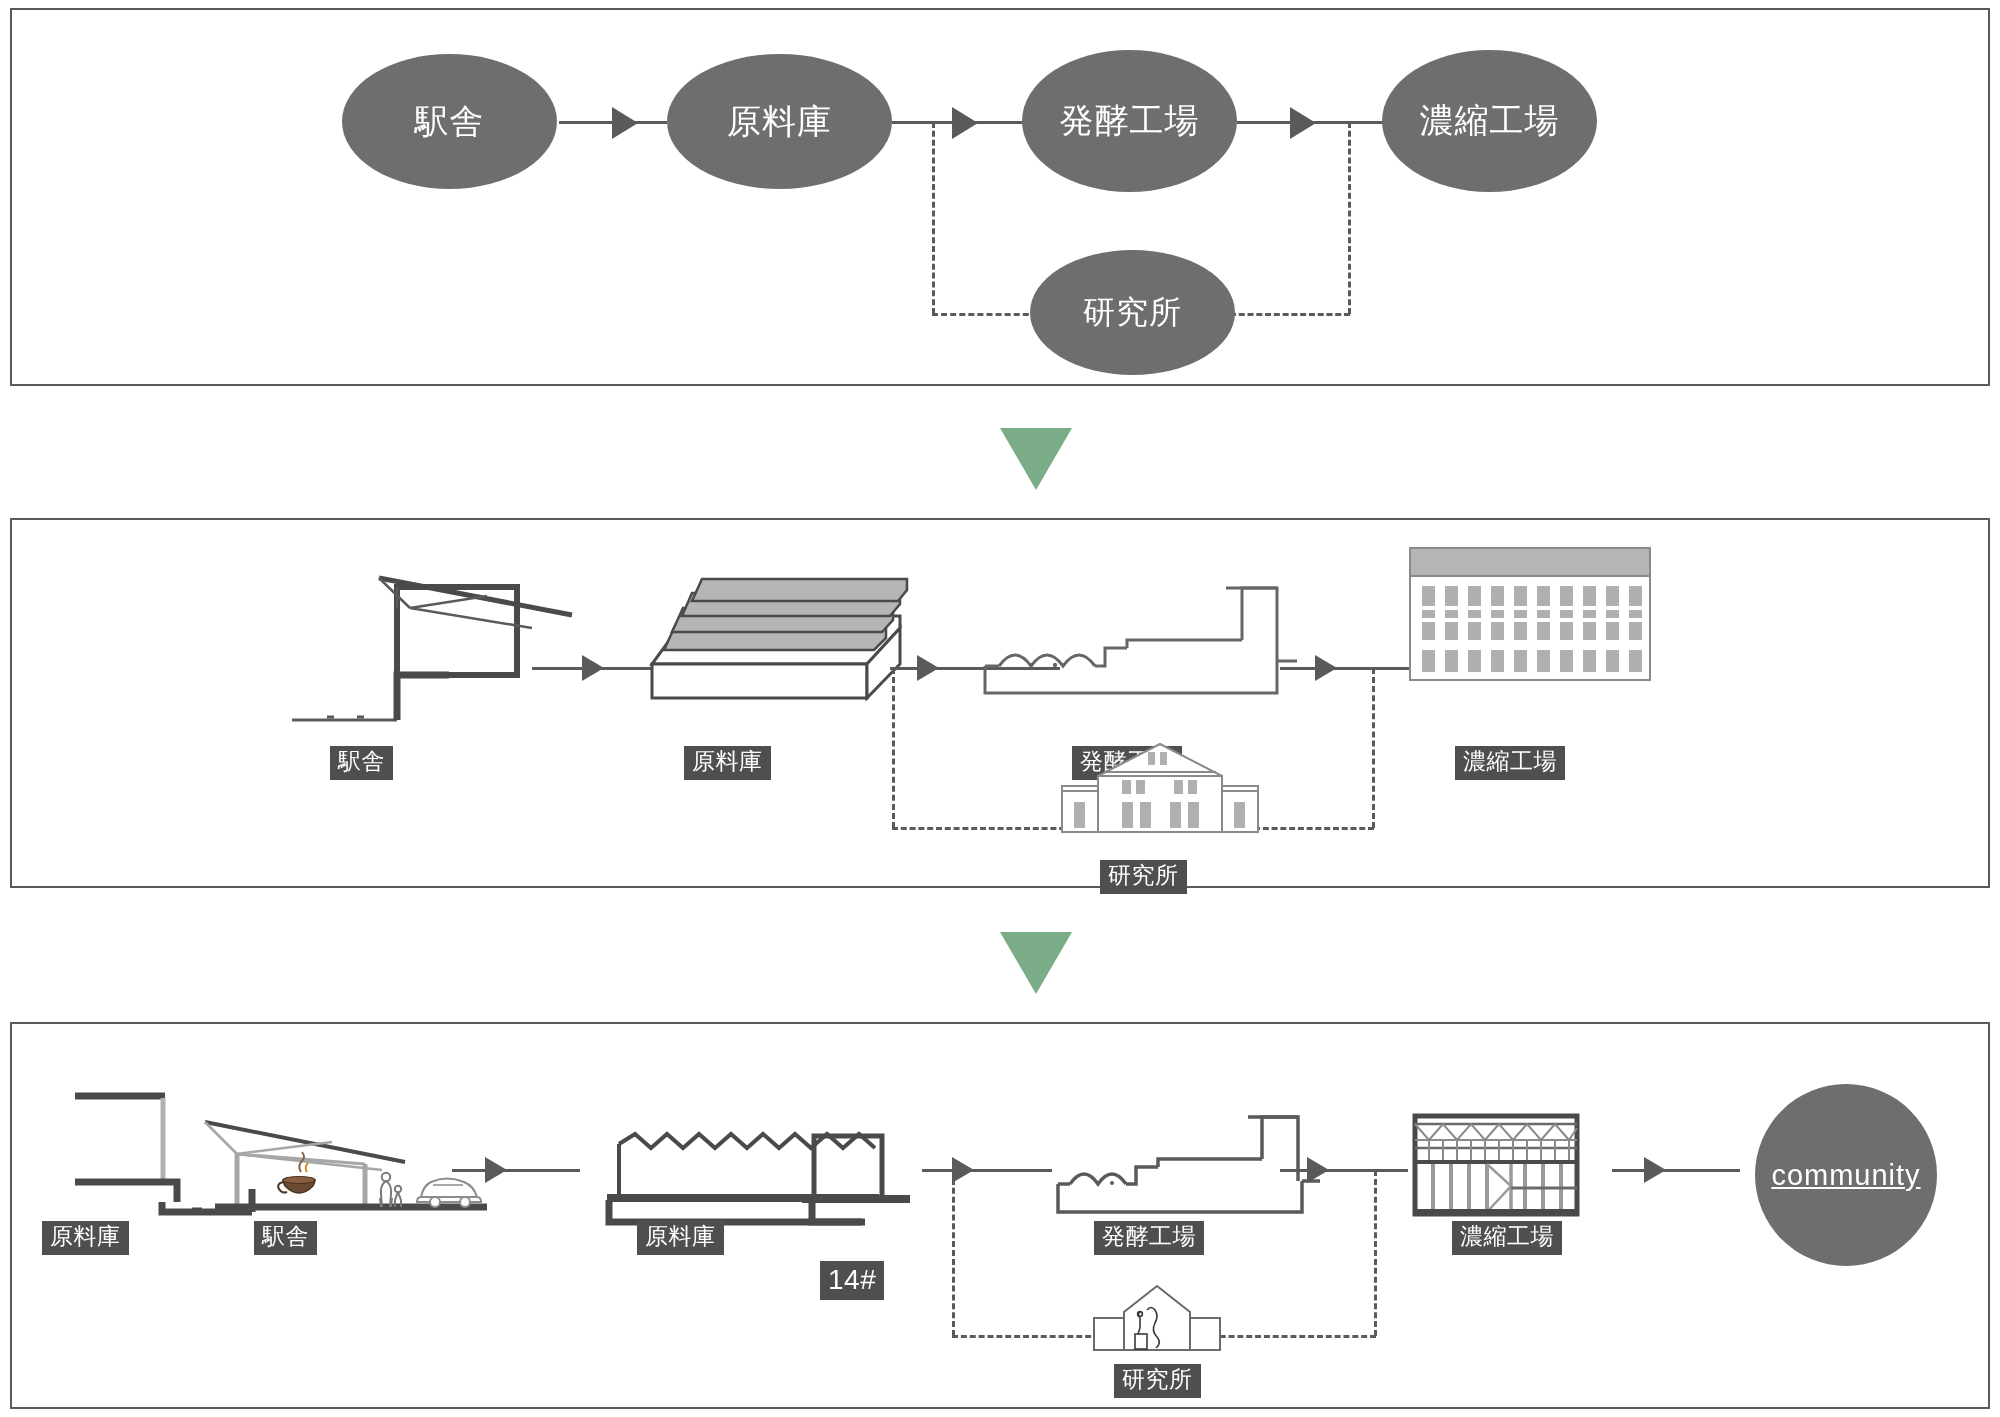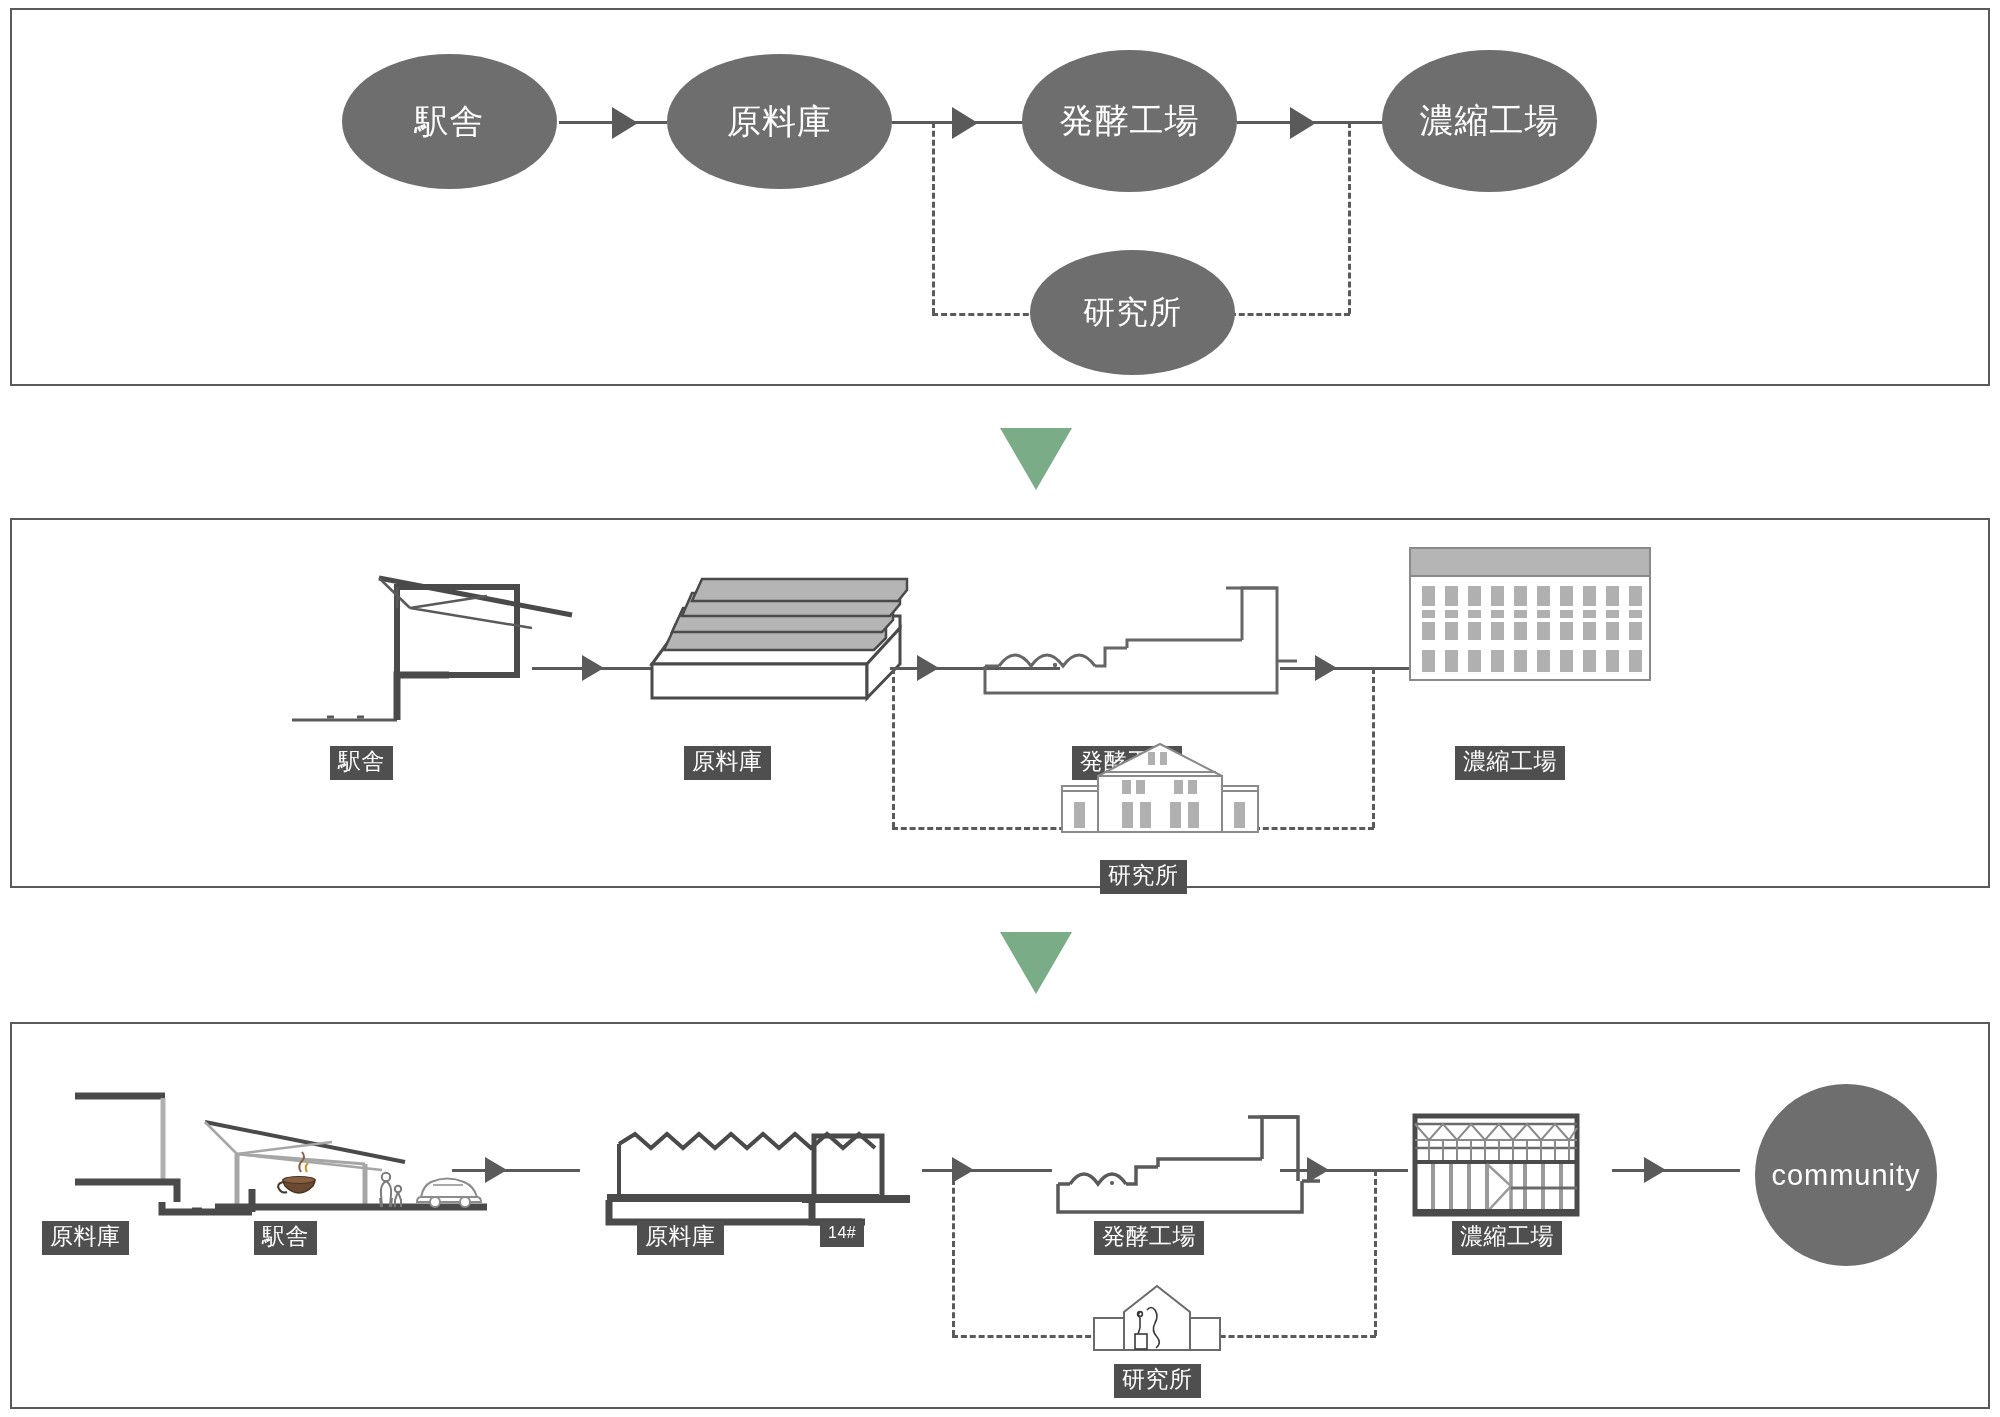--- a/index.html
+++ b/index.html
@@ -68,21 +68,21 @@
   .chip{
     position:absolute;
     background:#4f4f4f;
     color:#ffffff;
     font-size:23px;
     padding:3px 8px 5px 8px;
     white-space:nowrap;
     letter-spacing:0.5px;
     line-height:1.12;
   }
-  .chip.lat{font-size:16px;}
+  .chip.lat{font-size:28px;margin-top:40px;}
 
   svg{display:block;overflow:visible;}
 </style>
 </head>
 <body>
 
 <div class="sheet">
 
   <div class="panel" id="panel-concept">
 
@@ -397,21 +397,21 @@
       <path d="M104,82 L170,82" stroke="#6a6a6a" stroke-width="3" fill="none"></path>
       <path d="M8,106 L170,106" stroke="#4a4a4a" stroke-width="6" fill="none"></path>
     </svg>
     <div class="chip" style="left:1440px;top:197px;">
       <span>濃縮工場</span>
     </div>
 
     <div class="hline" style="left:1600px;top:145px;width:128px;"></div>
     <div class="arrowhead sm" style="left:1632px;top:133px;"></div>
 
-    <div class="ellipse" style="left:1743px;top:60px;width:182px;height:182px;font-size:29px;">
+    <div class="ellipse" style="left:1743px;top:60px;width:182px;height:182px;font-size:29px;text-decoration:underline;">
       <span>community</span>
     </div>
 
     <div class="dash-v" style="left:940px;top:146px;height:166px;"></div>
     <div class="dash-h" style="left:940px;top:311px;width:148px;"></div>
     <div class="dash-h" style="left:1190px;top:311px;width:174px;"></div>
     <div class="dash-v" style="left:1362px;top:146px;height:166px;"></div>
 
     <svg class="abs" style="left:1080px;top:258px;" width="130" height="80" viewBox="0 0 130 80">
       <g stroke="#6a6a6a" stroke-width="2" fill="#ffffff">

